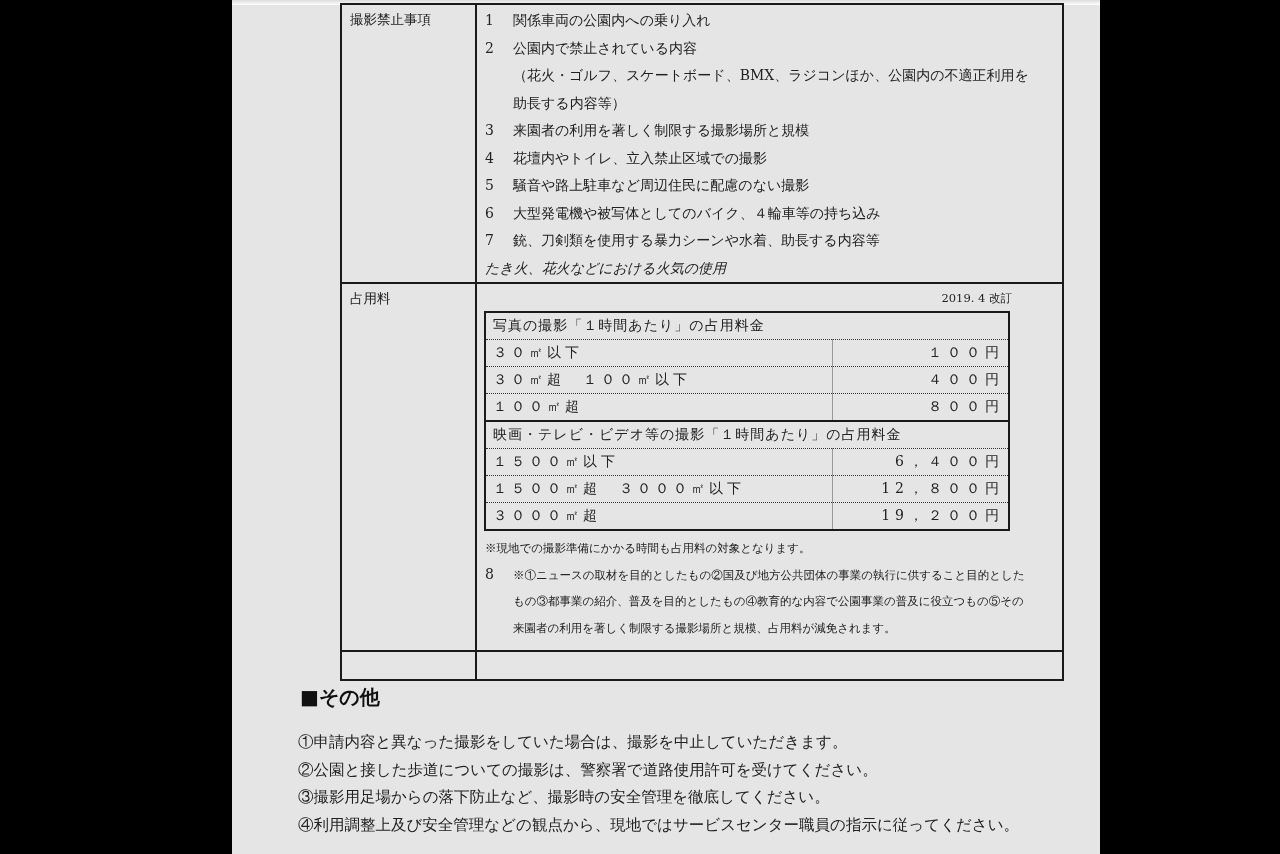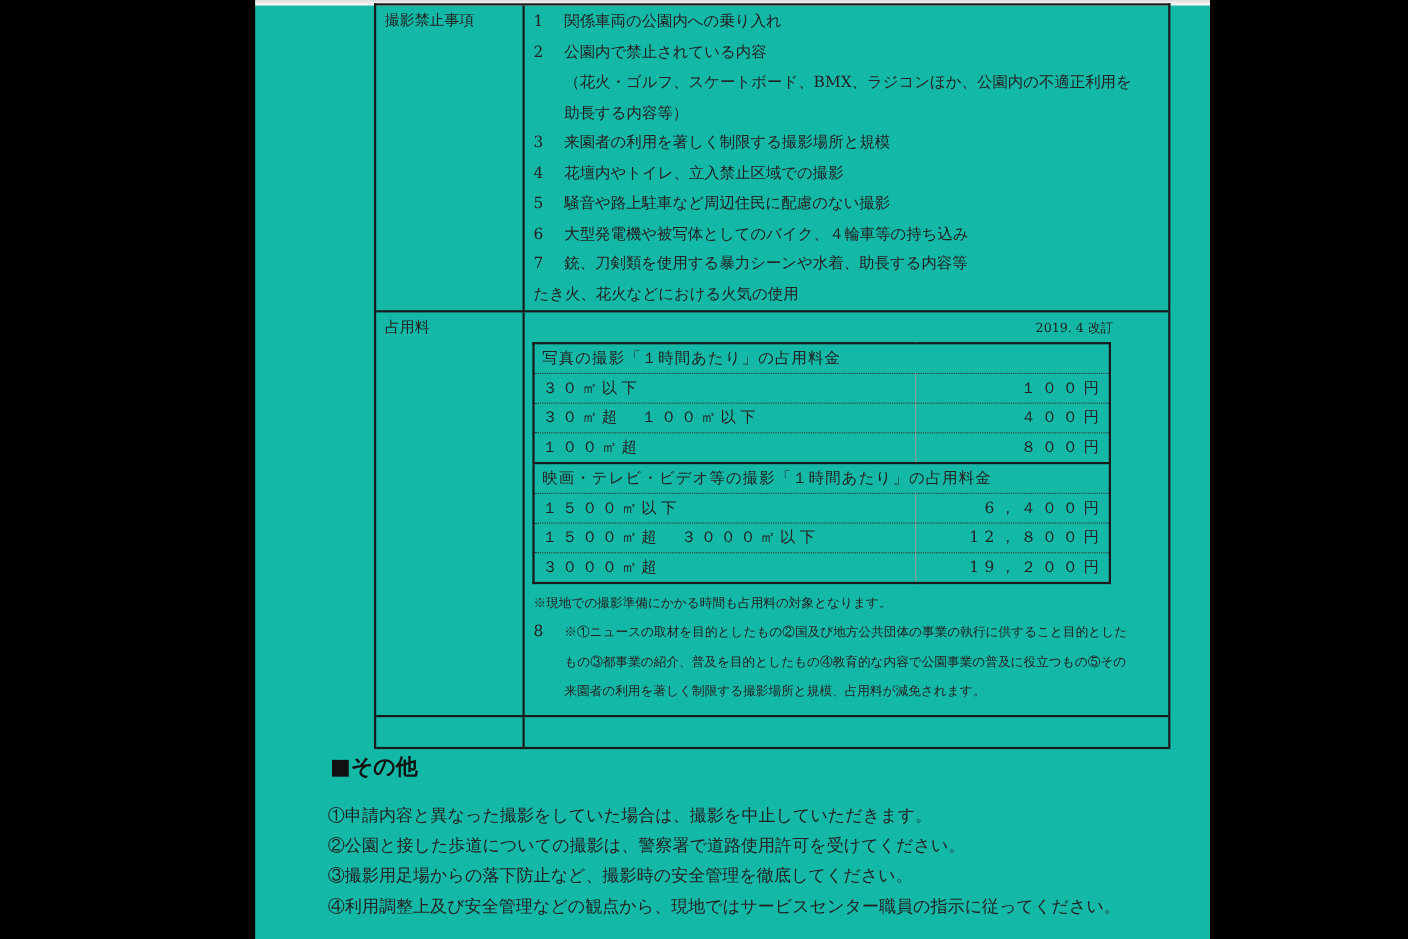--- a/index.html
+++ b/index.html
@@ -2,41 +2,41 @@
 <html><head>
 <meta charset="utf-8">
 <style>
   html, body { margin: 0; padding: 0; }
   body {
     width: 1280px; height: 854px; background: #000; position: relative; overflow: hidden;
     font-family: "DejaVu Serif", "Liberation Serif", serif; color: #222;
   }
   .page {
     position: absolute; left: 232px; top: 0; width: 868px; height: 854px;
-    background: #14b8a6;
+    background: #e5e5e5;
   }
   .page-topshade {
     position: absolute; left: 0; top: 0; width: 100%; height: 5px;
     background: linear-gradient(#dcdcdc, #ffffff);
   }
   .outer {
     position: absolute; left: 108px; top: 3px; width: 720px;
     border: 2px solid #1a1a1a; border-bottom: none;
   }
   .orow { display: flex; border-bottom: 2px solid #1a1a1a; }
   .ocell-l {
     width: 135px; border-right: 2px solid #1a1a1a; box-sizing: border-box;
     padding: 4px 0 0 8px; font-size: 13.5px; line-height: 20px;
   }
   .ocell-r { flex: 1; position: relative; font-size: 14px; }
   .list { padding: 2px 0 0 8px; }
   .li { height: 27.5px; line-height: 27.5px; white-space: nowrap; }
   .li .num { display: inline-block; width: 28px; font-size: 14px; }
   .li.indent { padding-left: 28px; }
-  .li.noindent { padding-left: 0; }
+  .li.noindent { padding-left: 0; font-style: italic; }
   .revised { position: absolute; right: 50px; top: 7px; font-size: 11.5px; }
   .fee-wrap { padding: 27px 0 0 7px; }
   .fee {
     width: 526px; border: 2px solid #1a1a1a; border-collapse: collapse;
     font-size: 14px;
   }
   .fee td { height: 26px; padding: 0 7px; letter-spacing: 4px; border-bottom: 1.5px dotted #333; }
   .fee tr.hdr td { letter-spacing: 1px; }
   .fee tr.grp-start td { border-top: 2px solid #1a1a1a; margin-top: 24px; }
   .fee tr.last td { border-bottom: none; }

